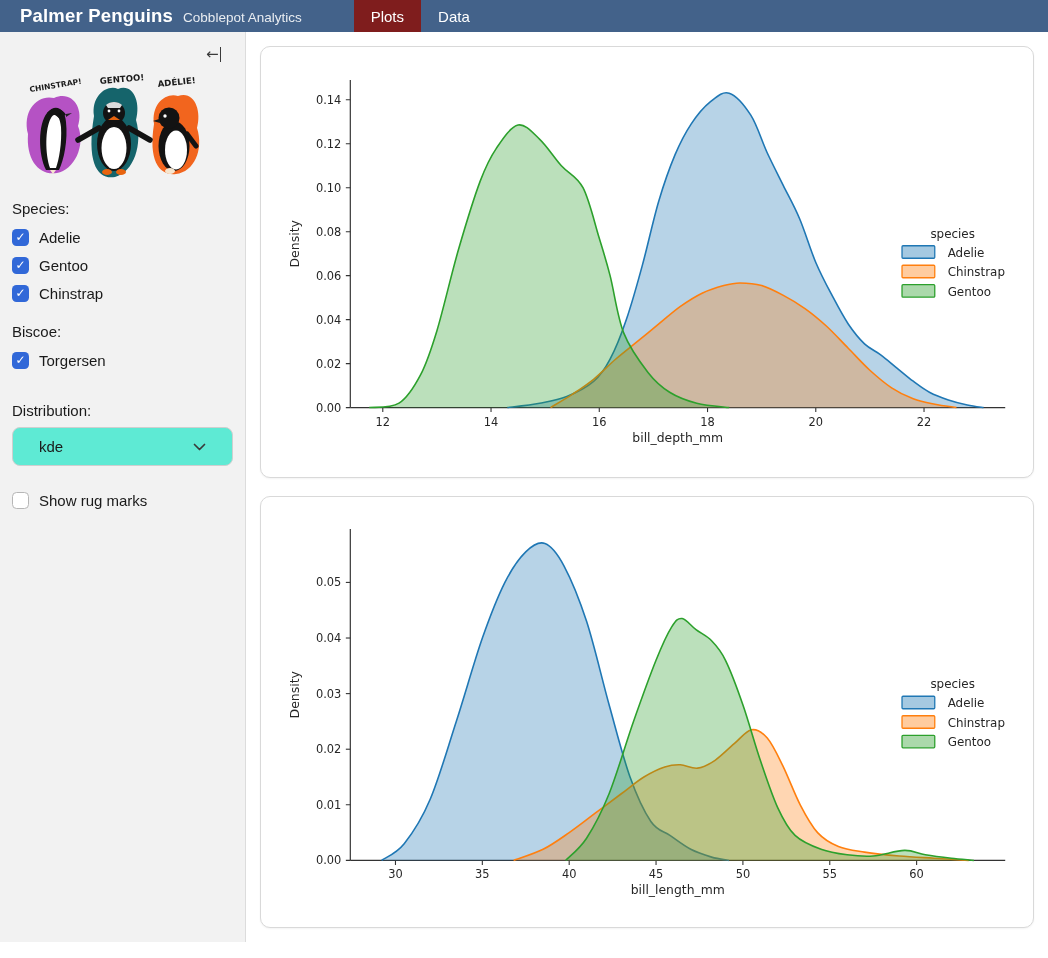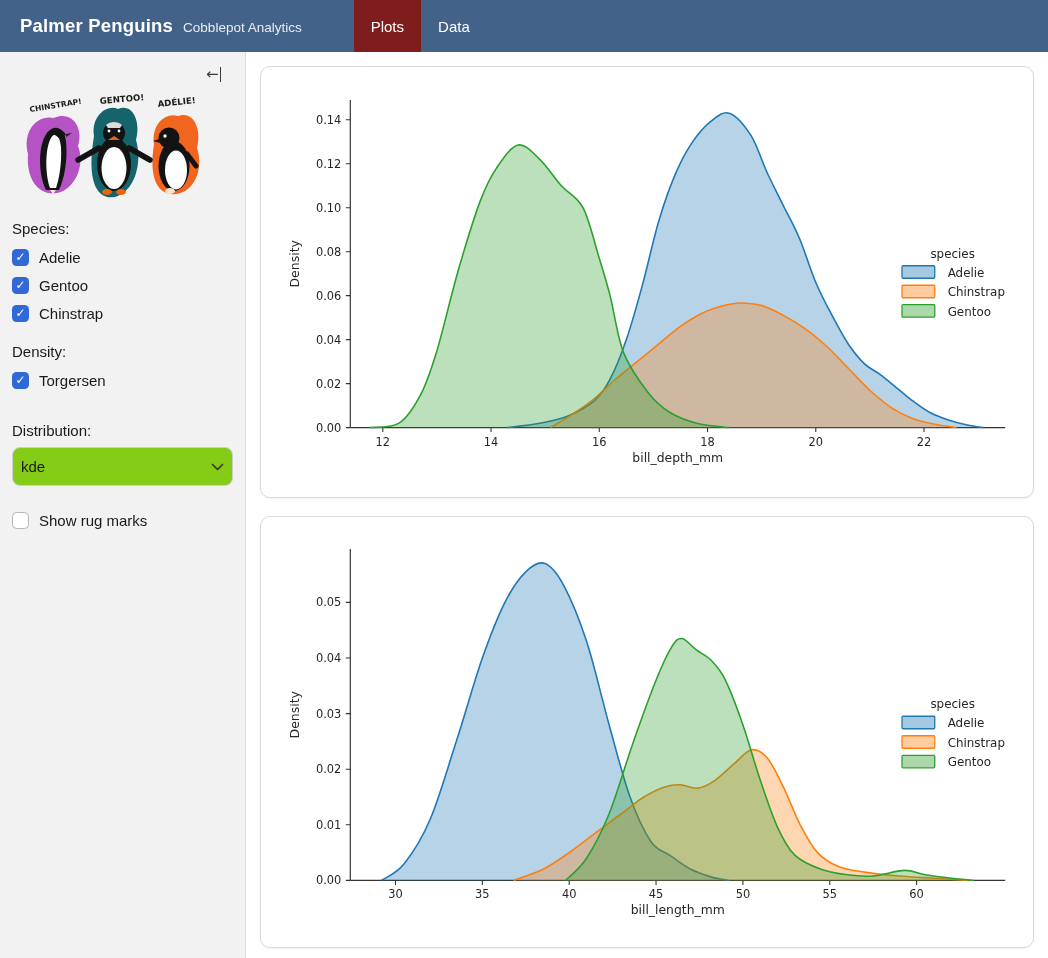--- a/index.html
+++ b/index.html
@@ -2,21 +2,21 @@
 <html><head>
 <meta charset="utf-8">
 <style>
   html,body{margin:0;padding:0;}
   body{
     width:1048px;height:958px;overflow:hidden;background:#fff;
     font-family:"Liberation Sans",sans-serif;color:#1a1a1a;
     -webkit-font-smoothing:antialiased;
   }
   
-  .navbar{height:52px;background:#43628a;display:flex;align-items:stretch;}
+  .navbar{height:32px;background:#43628a;display:flex;align-items:stretch;}
   .brand{display:flex;align-items:center;padding-left:20px;}
   .brand .title{font-size:18.5px;font-weight:700;color:#fff;letter-spacing:.2px;}
   .brand .subtitle{font-size:13.5px;color:rgba(255,255,255,.88);margin-left:10px;padding-top:3px;}
   .tabs{display:flex;margin-left:52px;}
   .tab{display:flex;align-items:center;padding:0 17px;font-size:15px;color:#fff;cursor:pointer;text-decoration:none;}
   .tab.active{background:#7f1d1d;}
   
   .layout{display:flex;height:910px;}
   .sidebar{
     width:246px;min-width:246px;box-sizing:border-box;background:#f2f2f2;
@@ -37,22 +37,22 @@
     background:#fff;border:1px solid #b6b6b6;
   }
   .checkbox.checked{background:#3168d8;border:none;}
   .checkbox.checked::after{
     content:"✓";color:#fff;font-size:12px;font-weight:700;line-height:1;
     font-family:"DejaVu Sans",sans-serif;
   }
   .check-label{font-size:15px;}
   .group-gap{margin-top:16px;}
   .select-box{
-    margin-top:8px;height:37px;background:#84cc16;border:1px solid #cfcfcf;border-radius:8px;
-    display:flex;align-items:center;justify-content:space-between;padding:0 8px;
+    margin-top:8px;height:37px;background:#5eead4;border:1px solid #cfcfcf;border-radius:8px;
+    display:flex;align-items:center;justify-content:space-between;padding:0 26px;
     font-size:15px;cursor:pointer;
   }
   .rug-row{margin-top:20px;}
   .sidebar-footer{font-size:14.6px;line-height:1.72;margin-top:34px;max-width:215px;}
   .sidebar-footer a{color:#2e6bdb;text-decoration:underline;cursor:pointer;}
   
   .main{flex:1;box-sizing:border-box;padding:14px;display:flex;flex-direction:column;gap:18px;background:#fff;}
   .card{
     border:1px solid #d9d9d9;border-radius:10px;background:#fff;
     box-shadow:0 1px 2px rgba(0,0,0,.05);overflow:hidden;
@@ -135,21 +135,21 @@
     </label>
     <label class="check-row">
       <span class="checkbox checked"></span>
       <span class="check-label">Gentoo</span>
     </label>
     <label class="check-row">
       <span class="checkbox checked"></span>
       <span class="check-label">Chinstrap</span>
     </label>
 
-    <div class="control-label group-gap">Density:</div>
+    <div class="control-label group-gap">Biscoe:</div>
     <label class="check-row">
       <span class="checkbox checked"></span>
       <span class="check-label">Torgersen</span>
     </label>
 
     <div class="control-label" style="margin-top:28px;">Distribution:</div>
     <div class="select-box">
       <span>kde</span>
       <svg width="13" height="8" viewBox="0 0 13 8">
         <polyline points="1.5,1.5 6.5,6.5 11.5,1.5" fill="none" stroke="#3a3a3a" stroke-width="1.7" stroke-linecap="round" stroke-linejoin="round"></polyline>

